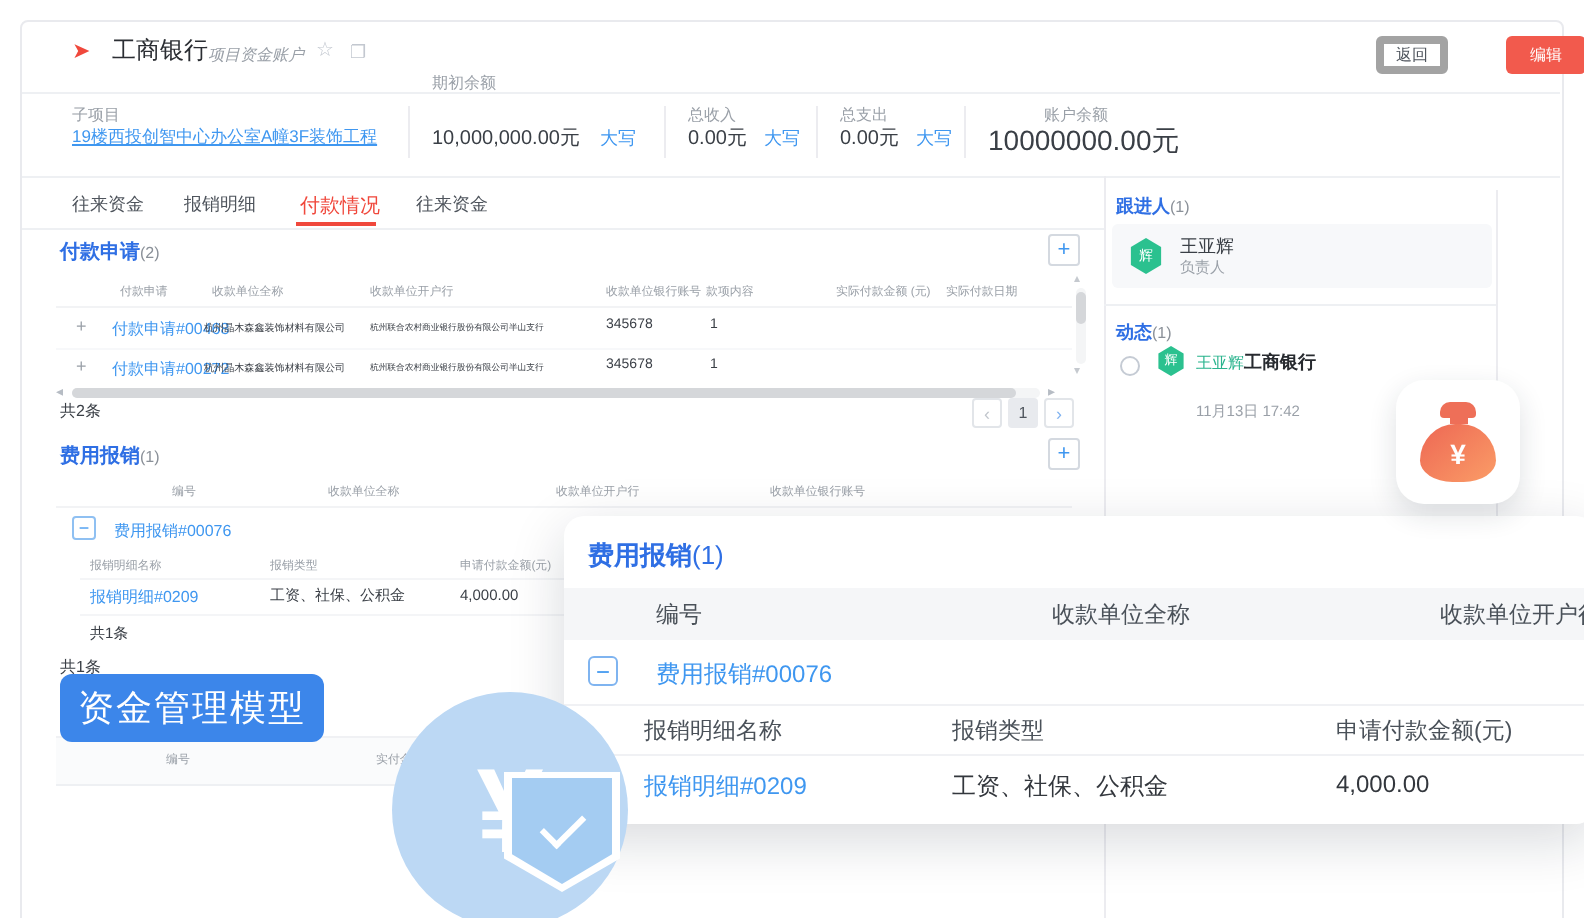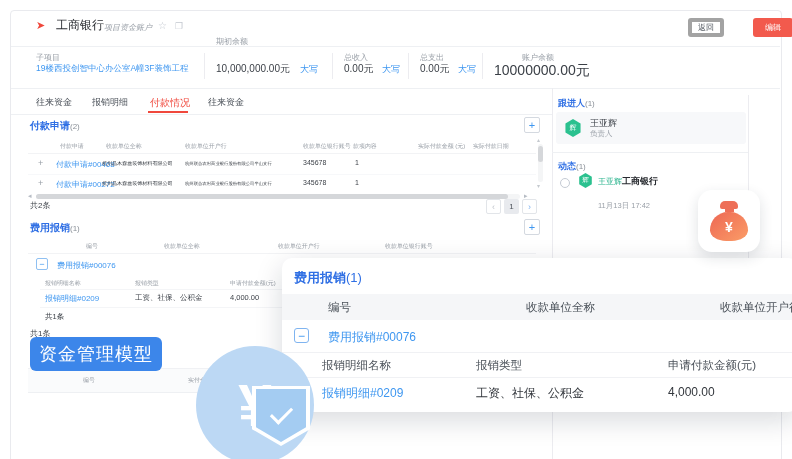--- a/index.html
+++ b/index.html
@@ -33,21 +33,21 @@
 <div class="a" style="left:36px;top:19px;font-size:11px;color:#f0483c;">➤</div>
 <div class="a dark" style="left:56px;top:17px;font-size:12px;font-weight:400;color:#2b2e33;">工商银行</div>
 <div class="a gray" style="left:104px;top:22px;font-size:8px;font-style:italic;">项目资金账户</div>
 <div class="a" style="left:158px;top:20px;font-size:10px;color:#c3c8d0;">☆</div>
 <div class="a" style="left:175px;top:21px;font-size:9px;color:#c3c8d0;">❐</div>
 <div class="a btn" style="left:688px;top:18px;width:36px;height:19px;border:4px solid #a3a3a3;font-size:8px;color:#4e545c;background:#fff;">返回</div>
 <div class="a btn" style="left:753px;top:18px;width:40px;height:19px;background:#f25a4d;font-size:8px;color:#fff;">编辑</div>
 <div class="a hline" style="left:11px;top:46px;width:769px;"></div>
 
 <div class="a gray" style="left:36px;top:52px;font-size:8px;">子项目</div>
-<div class="a link" style="left:36px;top:63px;font-size:8.5px;">19楼西投创智中心办公室A幢3F装饰工程</div>
+<div class="a link" style="left:36px;top:63px;font-size:8.5px;text-decoration:underline;">19楼西投创智中心办公室A幢3F装饰工程</div>
 <div class="a vline" style="left:204px;top:53px;height:26px;"></div>
 
 <div class="a gray" style="left:216px;top:36px;font-size:8px;">期初余额</div>
 <div class="a dark" style="left:216px;top:62px;font-size:10px;">10,000,000.00元</div>
 <div class="a link" style="left:300px;top:63px;font-size:9px;">大写</div>
 <div class="a vline" style="left:332px;top:53px;height:26px;"></div>
 
 <div class="a gray" style="left:344px;top:52px;font-size:8px;">总收入</div>
 <div class="a dark" style="left:344px;top:62px;font-size:10px;">0.00元</div>
 <div class="a link" style="left:382px;top:63px;font-size:9px;">大写</div>

